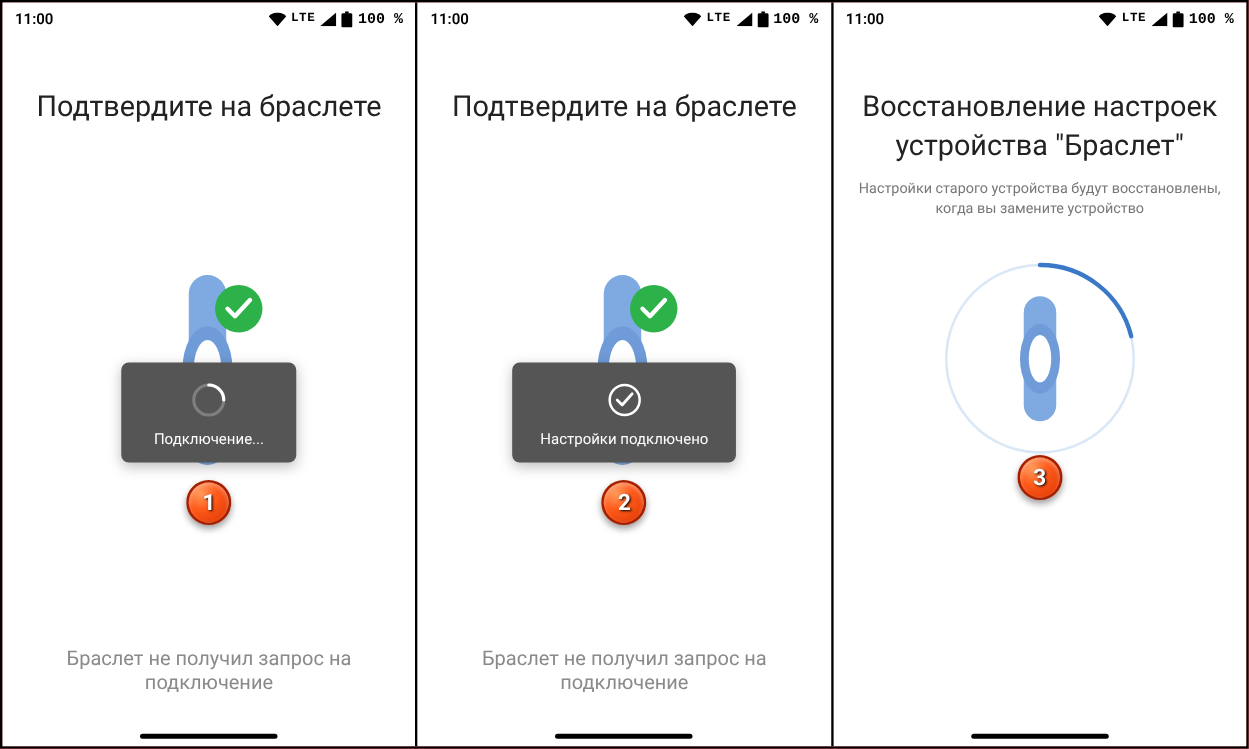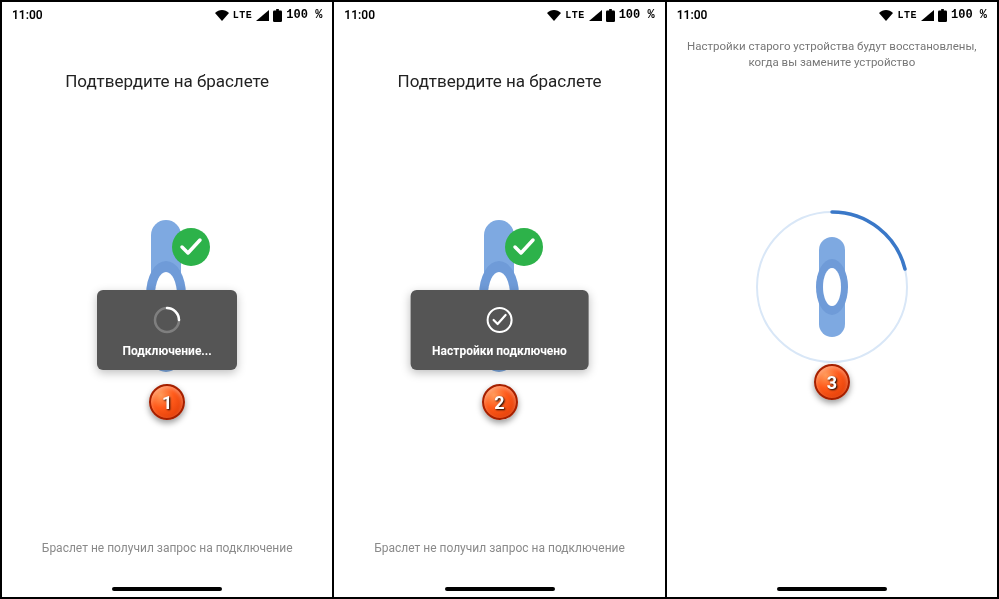--- a/index.html
+++ b/index.html
@@ -9,21 +9,20 @@
     width: 999px;
     height: 599px;
     overflow: hidden;
   }
   .outer {
     width: 999px;
     height: 599px;
     border: 2px solid #000;
     display: flex;
     background: #b91c1c;
-    justify-content: flex-end;
   }
   .panel {
     flex: 1;
     height: 100%;
     border-right: 2px solid #000;
     position: relative;
     display: flex;
     flex-direction: column;
     align-items: center;
     background: #fff;
@@ -38,21 +37,21 @@
     padding: 0 10px;
     font-size: 12px;
     font-weight: 600;
     color: #000;
   }
   .sb-right { display: flex; align-items: center; gap: 4px; font-family: Liberation Mono, monospace; }
   .sb-lte { font-size: 10px; letter-spacing: 0.5px; }
   .title {
     width: 90%;
     text-align: center;
-    font-size: 17px;
+    font-size: 23px;
     color: #222;
     margin-top: 42px;
     line-height: 1.35;
   }
   .subtitle {
     width: 90%;
     text-align: center;
     font-size: 11.5px;
     color: #777;
     margin-top: 10px;
@@ -76,21 +75,20 @@
     transform: translateX(-50%);
     background: #555;
     border-radius: 6px;
     padding: 14px 22px 12px;
     display: flex;
     flex-direction: column;
     align-items: center;
     gap: 8px;
     min-width: 140px;
     box-shadow: 0 3px 10px rgba(0,0,0,0.25);
-    font-weight: bold;
   }
   .toast-text { color: #fff; font-size: 12px; white-space: nowrap; }
   .stepball {
     position: absolute;
     top: 382px;
     left: 50%;
     transform: translateX(-50%);
     width: 36px;
     height: 36px;
     border-radius: 50%;
@@ -103,21 +101,21 @@
     display: flex;
     align-items: center;
     justify-content: center;
     text-shadow: 1px 1px 2px #000;
   }
   .footlink {
     position: absolute;
     bottom: 42px;
     width: 100%;
     text-align: center;
-    font-size: 12px;
+    font-size: 16px;
     color: #8a8a8a;
   }
   .navbar {
     position: absolute;
     bottom: 6px;
     left: 50%;
     transform: translateX(-50%);
     width: 110px;
     height: 4px;
     background: #000;
@@ -231,20 +229,21 @@
             <path d="M0 11 L13 11 L13 0 Z" fill="#000"></path>
           </svg>
         <svg width="9" height="13" viewBox="0 0 9 13">
             <rect x="0" y="1.5" width="9" height="11.5" rx="1.2" fill="#000"></rect>
             <rect x="3" y="0" width="3" height="2" rx="0.8" fill="#000"></rect>
           </svg>
         <span>100 %</span>
       </span>
     </div>
 
+    <div class="title">Восстановление настроек устройства "Браслет"</div>
     <div class="subtitle">Настройки старого устройства будут восстановлены, когда вы замените устройство</div>
 
     <div class="band-wrap" style="top:200px">
       <svg width="170" height="170" viewBox="0 0 170 170">
         <circle cx="85" cy="85" r="75" stroke="#d9e7f7" stroke-width="2" fill="none"></circle>
         <path d="M85 10 A75 75 0 0 1 158 67" stroke="#3a78c8" stroke-width="3.5" fill="none" stroke-linecap="round"></path>
         <rect x="72" y="35" width="26" height="100" rx="13" fill="#7ea9e1"></rect>
         <ellipse cx="85" cy="85" rx="16" ry="28" fill="#6f9bd8"></ellipse>
         <ellipse cx="85" cy="85" rx="9" ry="19" fill="#fff"></ellipse>
       </svg>

